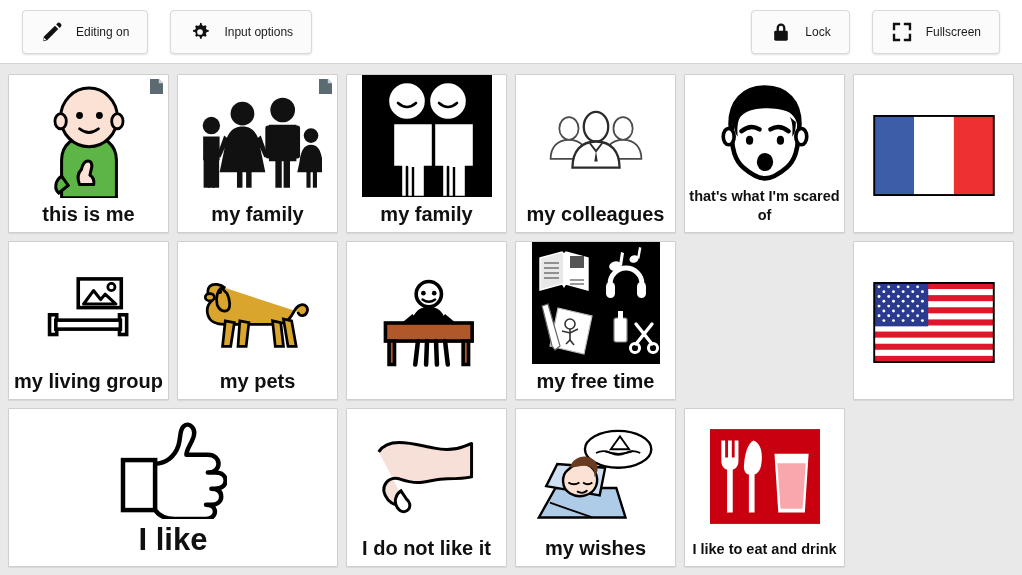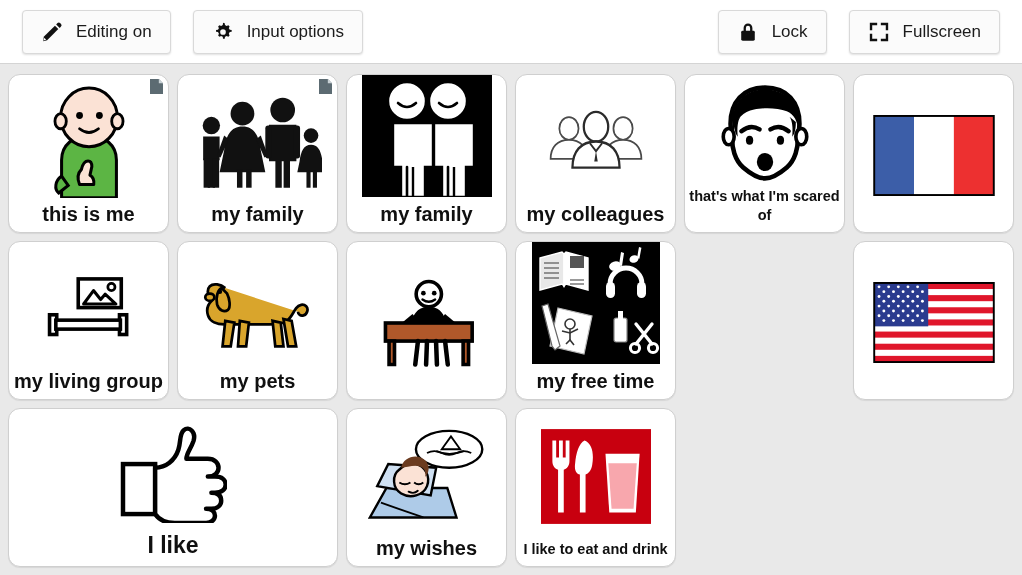--- a/index.html
+++ b/index.html
@@ -26,21 +26,21 @@
   .tb-btn {
     display: inline-flex;
     align-items: center;
     gap: 13px;
     height: 44px;
     padding: 0 18px;
     background: #fbfbfb;
     border: 1px solid #d9d9d9;
     border-radius: 4px;
     box-shadow: 0 1px 2px rgba(0,0,0,.12);
-    font-size: 17px;
+    font-size: 12px;
     color: #1b1b1b;
     cursor: pointer;
     white-space: nowrap;
   }
   .tb-btn .ic { width: 22px; height: 22px; display: block; flex: 0 0 22px; }
   .tb-btn .lbl { line-height: 1; }
 
   
   .board {
     position: relative;
@@ -56,21 +56,21 @@
   }
   .cell { padding: 4px; }
   .cell.empty { visibility: hidden; }
 
   .card {
     position: relative;
     width: 100%;
     height: 100%;
     background: #fff;
     border: 1px solid #cfcfcf;
-    border-radius: 12px;
+    border-radius: 1px;
     box-shadow: 0 1px 1px rgba(0,0,0,.08);
     display: flex;
     flex-direction: column;
     align-items: center;
     justify-content: flex-start;
     overflow: hidden;
     cursor: pointer;
   }
   .card .art {
     flex: 1 1 auto;
@@ -85,21 +85,21 @@
   .card .cap {
     width: 100%;
     text-align: center;
     font-weight: bold;
     font-size: 20px;
     color: #101010;
     line-height: 1.05;
     padding: 0 4px 7px 4px;
   }
   .card .cap.sm { font-size: 14.5px; line-height: 1.35; padding-bottom: 6px; }
-  .card .cap.big { font-size: 23px; padding-bottom: 9px; }
+  .card .cap.big { font-size: 31px; padding-bottom: 9px; }
 
   
   .badge {
     position: absolute;
     top: 4px; right: 5px;
     width: 13px; height: 15px;
     pointer-events: none;
   }
 
   
@@ -497,20 +497,32 @@
           <svg viewBox="0 0 120 112" width="108" height="100">
             <rect x="4" y="46" width="36" height="56" fill="#fff" stroke="#000" stroke-width="5"></rect>
             <path d="M40 50 c12 0 22-8 26-20 c3-9 1-18 6-22 c6-5 14 2 11 12 c-3 9-8 14-8 20 h24 c8 0 12 5 12 10 s-4 10-12 10
                      h8 c8 0 12 4 12 9 s-4 9-12 9 h-4 c8 0 11 4 11 9 s-4 9-11 9 h-6 c7 0 10 4 10 8 s-4 8-10 8 H62 c-10 0-18-4-22-10 z" fill="#fff" stroke="#000" stroke-width="5" stroke-linejoin="round"></path>
           </svg>
         </div>
         <div class="cap big">I like</div>
       </div>
     </div>
 
+    <div class="cell">
+      <div class="card">
+        <div class="art">
+          <svg viewBox="0 0 112 92" width="104" height="86">
+            <path d="M4 20 c4-6 12-10 22-10 c14 0 26 4 38 6 c10 2 22 2 32-2 l8-3 v36 c-8 2-18 2-26 2 c-12 0-24 4-32 4
+                     c-8 0-14-2-20-4 c-8-2-14 2-16 8 c-2 6 2 14 8 18 c4 3 10 2 12-2 c2-4 0-8-3-9" fill="#f7e0d8" stroke="#000" stroke-width="3.2" stroke-linejoin="round"></path>
+            <path d="M28 62 c-6 4-8 12-4 18 c3 5 9 6 12 2 c3-4 1-9-2-11 z" fill="#fff" stroke="#000" stroke-width="3.2"></path>
+          </svg>
+        </div>
+        <div class="cap">I do not like it</div>
+      </div>
+    </div>
 
     <div class="cell">
       <div class="card">
         <div class="art">
           <svg viewBox="0 0 128 102" width="118" height="94">
 
             <ellipse cx="88" cy="22" rx="36" ry="20" fill="#fff" stroke="#000" stroke-width="2.6"></ellipse>
             <g fill="none" stroke="#000" stroke-width="2">
               <path d="M64 26 q8-4 16 0 q8 4 16 0 q8-4 16 0"></path>
               <path d="M80 22 l10-14 10 14 z"></path>

